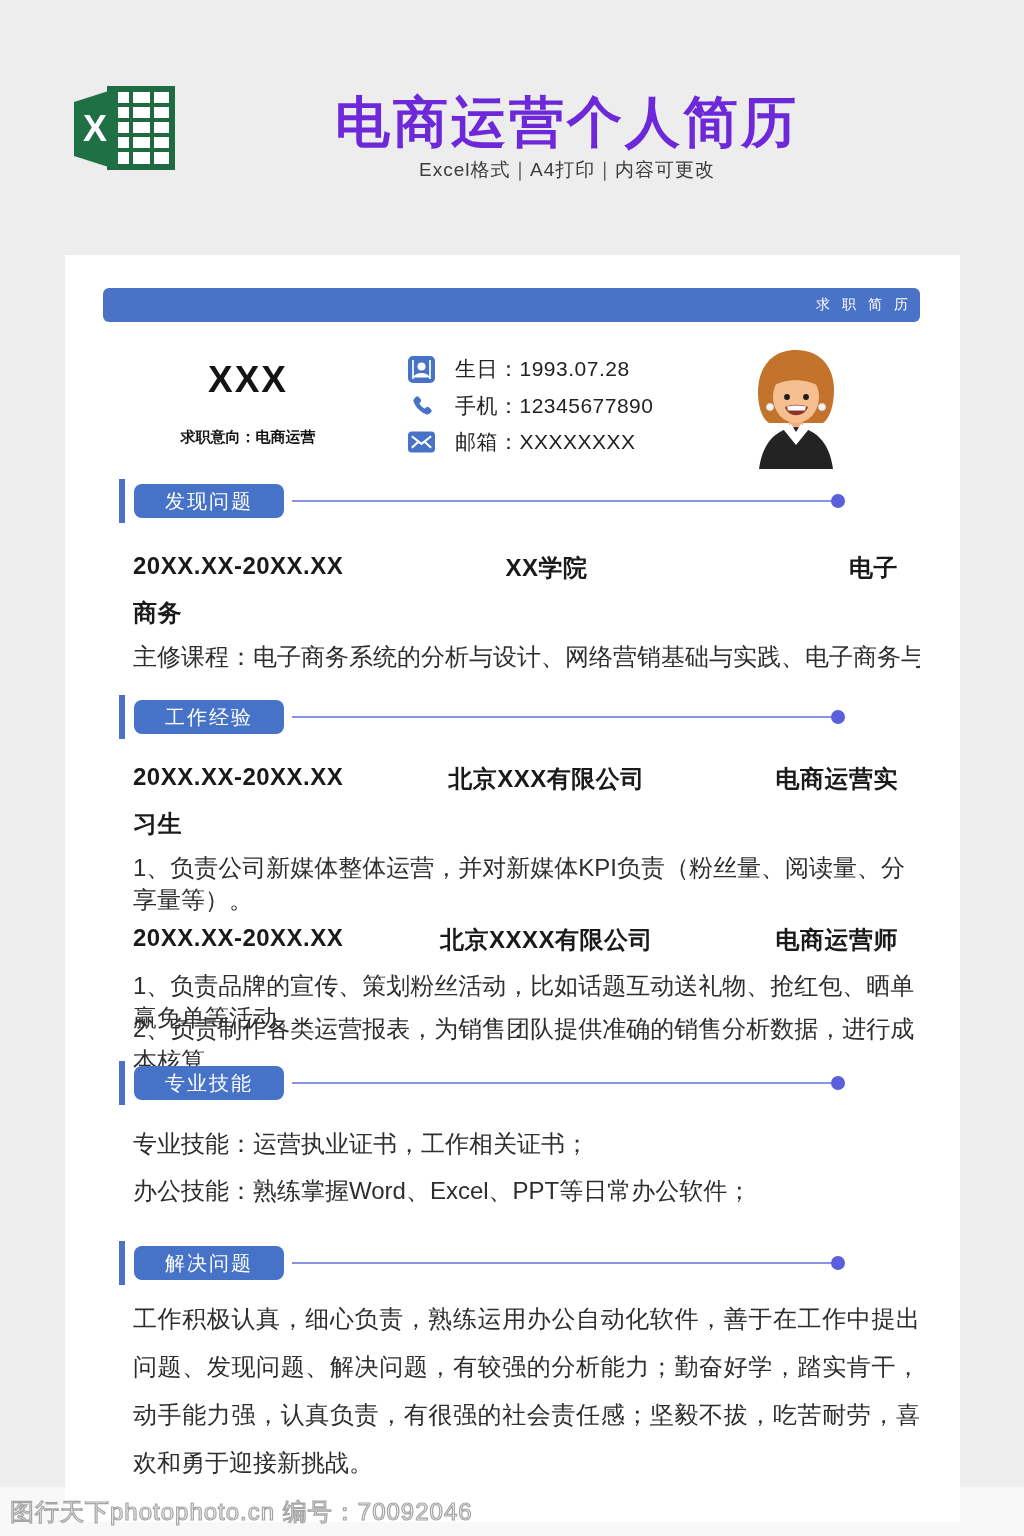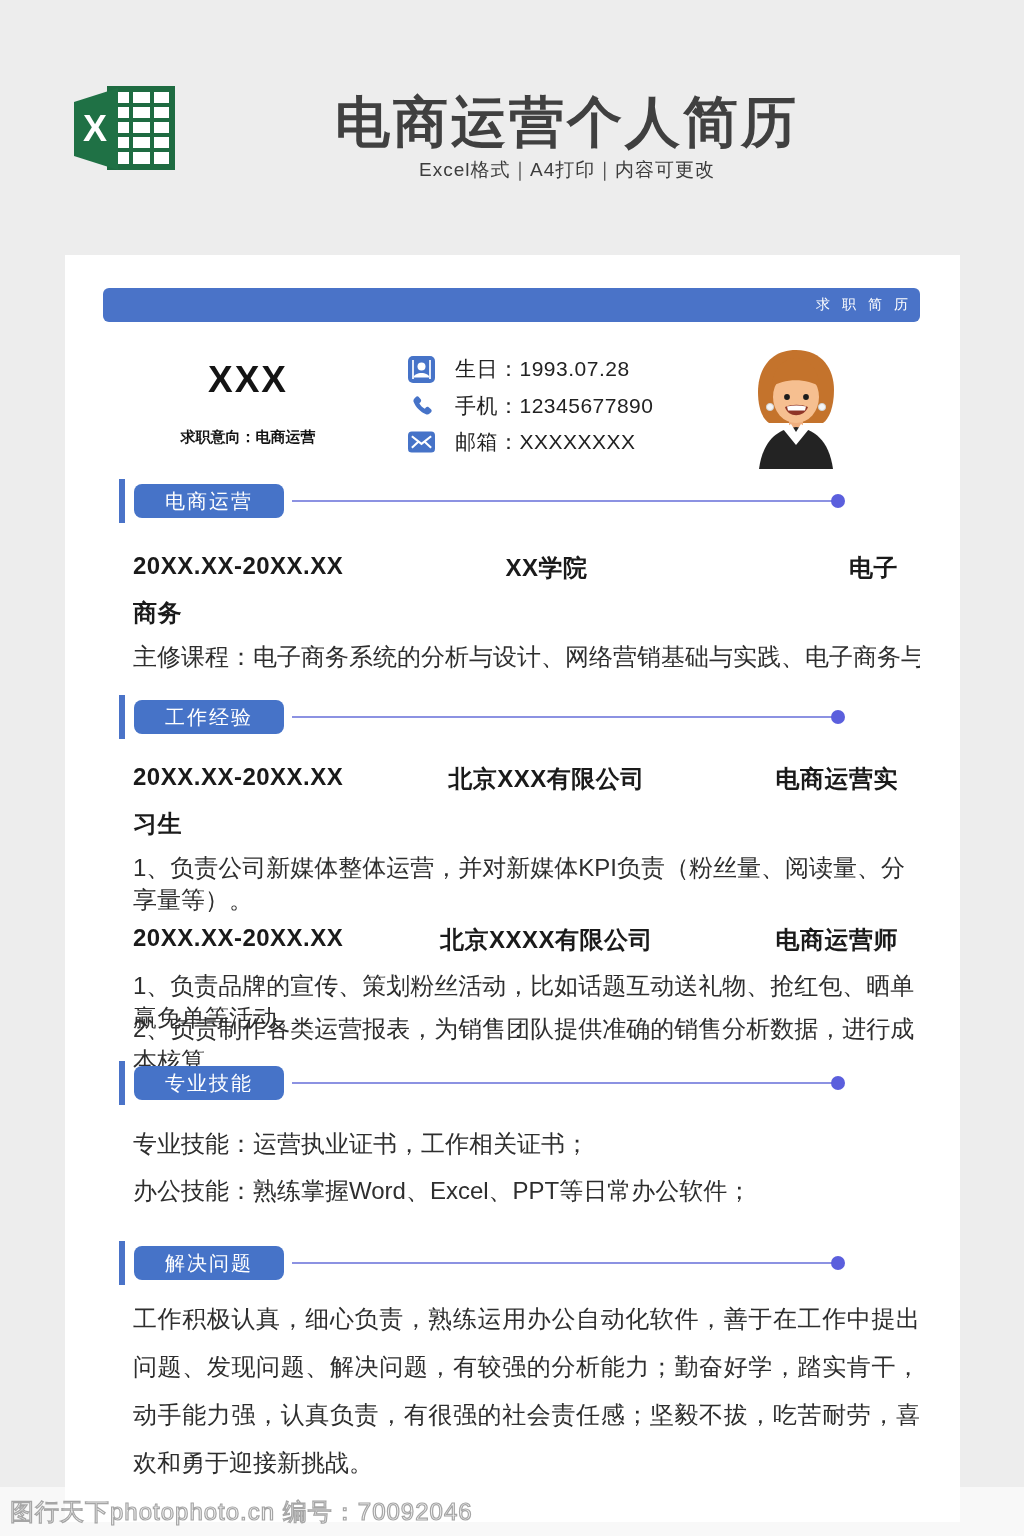--- a/index.html
+++ b/index.html
@@ -11,21 +11,21 @@
     overflow:hidden;
     color:#2e2e2e;
   }
 
   
   .banner { position:absolute; left:0; top:0; width:1024px; height:255px; }
   .excel-logo { position:absolute; left:64px; top:82px; width:116px; height:90px; }
   .banner-title {
     position:absolute; left:120px; right:10px; top:86px;
     text-align:center; font-size:55px; font-weight:700;
-    color:#404040; letter-spacing:3px;
+    color:#6d28d9; letter-spacing:3px;
   }
   .banner-subtitle {
     position:absolute; left:120px; right:10px; top:157px;
     text-align:center; font-size:19px; color:#3c3c3c; letter-spacing:1px;
   }
 
   
   .card {
     position:absolute; left:65px; top:255px; width:895px; height:1267px;
     background:#ffffff;
@@ -173,21 +173,21 @@
       <circle cx="69" cy="52" r="2.9" fill="#1c1c1c"></circle>
       <path d="M48 62 C51 73 67 73 71 62 C64 59 55 59 48 62 Z" fill="#8f3527"></path>
       <path d="M50 61.5 C56 60 63 60 69 61.5 L68 65.5 L51 65.5 Z" fill="#ffffff"></path>
       <path d="M59 82 C41 84 26 95 22 124 L96 124 C92 95 77 84 59 82 Z" fill="#232323"></path>
       <path d="M46 84 L59 100 L72 84 L64 79 L59 87 L54 79 Z" fill="#ffffff"></path>
     </svg>
   </div>
 
   <div class="sec s-basic">
     <span class="sec-accent"></span>
-    <span class="sec-badge">电商运营</span>
+    <span class="sec-badge">发现问题</span>
     <span class="sec-line">
         <span class="sec-dot"></span>
       </span>
   </div>
   <div class="line row bold l-edu-row">
     <span>20XX.XX-20XX.XX</span>
     <span class="c">XX学院</span>
     <span class="r">电子</span>
   </div>
   <div class="line bold l-edu-wrap">商务</div>

